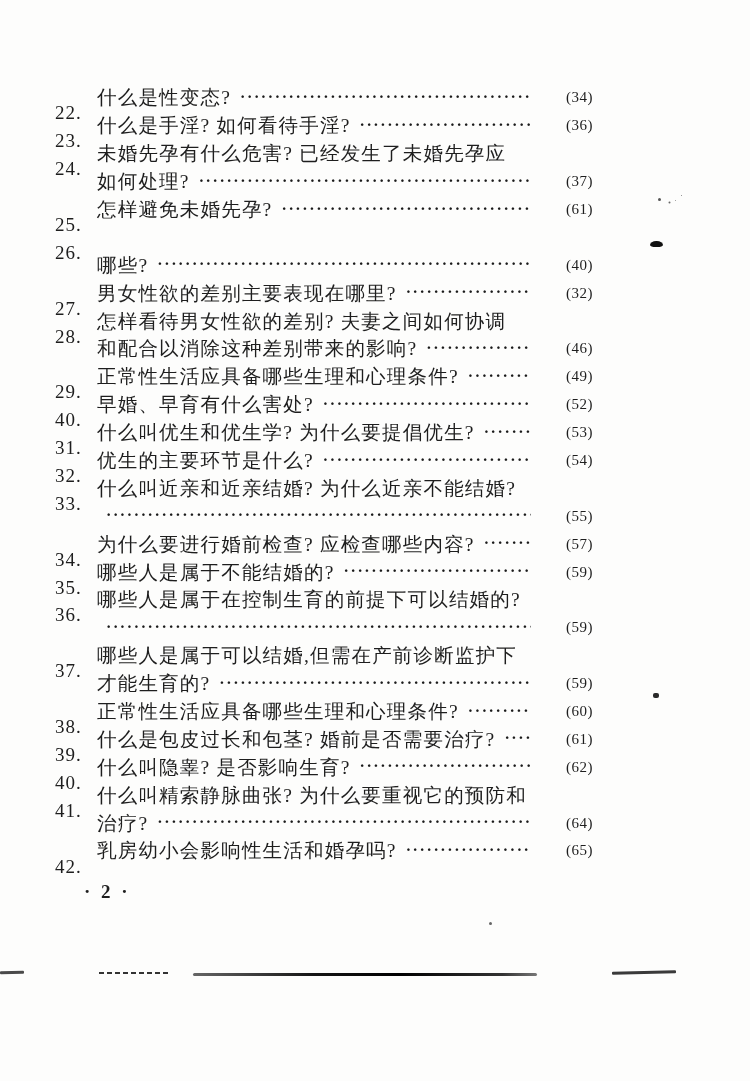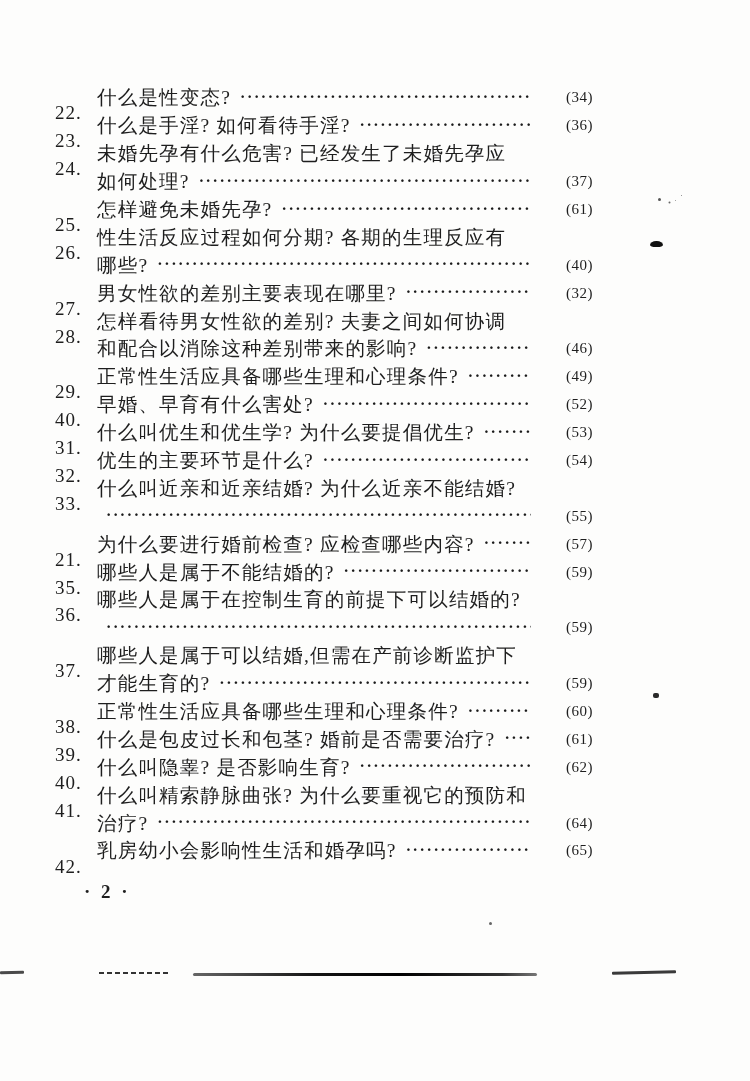--- a/index.html
+++ b/index.html
@@ -104,21 +104,20 @@
         <span class="pg">(37)</span>
       </div>
       <div class="line">
         <span class="num">25.</span>
         <span class="txt">怎样避免未婚先孕?</span>
         <span class="leader">····································································································································································································································································</span>
         <span class="pg">(61)</span>
       </div>
       <div class="line">
         <span class="num">26.</span>
-        <span class="txt">性生活反应过程如何分期? 各期的生理反应有</span>
       </div>
       <div class="line">
         <span class="num"></span>
         <span class="txt">哪些?</span>
         <span class="leader">····································································································································································································································································</span>
         <span class="pg">(40)</span>
       </div>
       <div class="line">
         <span class="num">27.</span>
         <span class="txt">男女性欲的差别主要表现在哪里?</span>
@@ -163,21 +162,21 @@
         <span class="num">33.</span>
         <span class="txt">什么叫近亲和近亲结婚? 为什么近亲不能结婚?</span>
       </div>
       <div class="line">
         <span class="num"></span>
         <span class="txt"></span>
         <span class="leader">····································································································································································································································································</span>
         <span class="pg">(55)</span>
       </div>
       <div class="line">
-        <span class="num">21.</span>
+        <span class="num">34.</span>
         <span class="txt">为什么要进行婚前检查? 应检查哪些内容?</span>
         <span class="leader">····································································································································································································································································</span>
         <span class="pg">(57)</span>
       </div>
       <div class="line">
         <span class="num">35.</span>
         <span class="txt">哪些人是属于不能结婚的?</span>
         <span class="leader">····································································································································································································································································</span>
         <span class="pg">(59)</span>
       </div>

